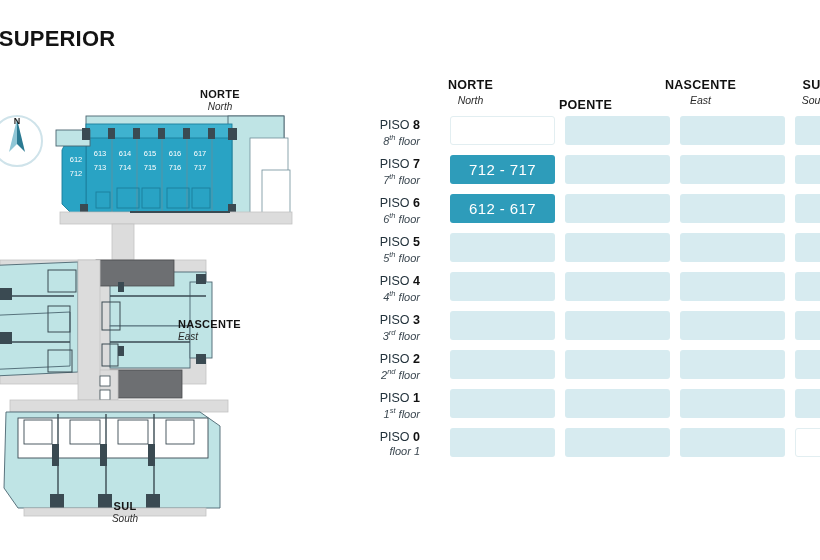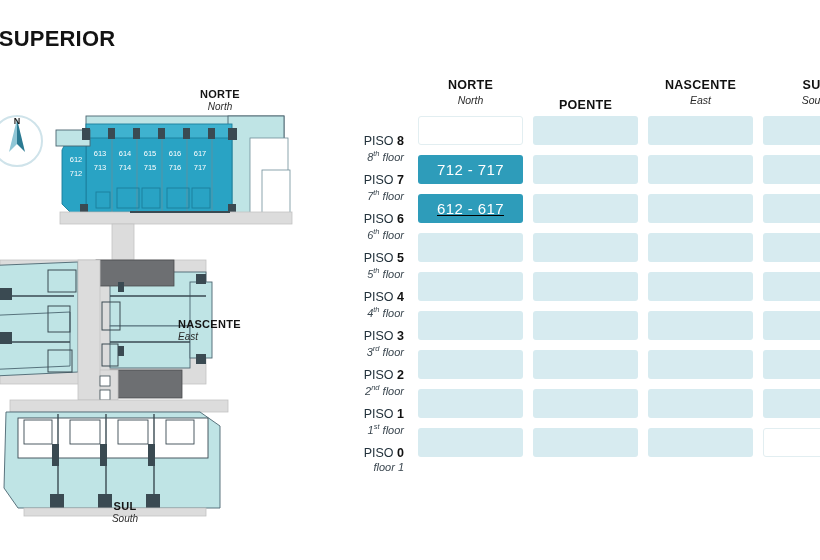--- a/index.html
+++ b/index.html
@@ -45,34 +45,34 @@
   .col-head {
     position: absolute; top: 0; text-align: center; line-height: 1.25;
   }
   .col-head .pt { font-size: 12.5px; font-weight: 700; color: #111; letter-spacing: .3px; white-space: nowrap; }
   .col-head .en { font-size: 10.5px; font-style: italic; color: #2b2b2b; white-space: nowrap; }
 
   .grid-rows { position: relative; }
   .row { position: relative; height: 39px; }
 
   .row-label {
-    position: absolute; left: 0; top: 2px; width: 56px;
-    text-align: right; line-height: 1.2; margin-top: 16px;
+    position: absolute; left: 16px; top: 2px; width: 56px;
+    text-align: right; line-height: 1.2;
   }
   .row-label .pt { font-size: 12.5px; color: #23323c; font-weight: 400; white-space: nowrap; }
   .row-label .pt b { font-weight: 700; color: #111; }
   .row-label .en { font-size: 11px; font-style: italic; color: #3b4750; white-space: nowrap; }
   .row-label .en sup { font-size: 7.5px; vertical-align: super; }
 
   .cells { position: absolute; left: 70px; top: 0; }
   .cell {
     position: absolute; top: 0;
     width: 105px; height: 29px;
     border-radius: 3px;
-    display: flex; align-items: center; justify-content: center;
+    display: flex; align-items: center; justify-content: center; margin-left: 32px;
   }
   .cell.empty   { background: #d7ebf0; }
   .cell.blank   { background: #ffffff; border: 1px solid #e2eef1; }
   .cell.active  { background: #2e9cba; }
   .cell .cell-text {
     font-size: 15px; font-weight: 400; color: #ffffff; letter-spacing: .4px;
     white-space: nowrap;
   }
 </style>
 </head>
@@ -289,21 +289,21 @@
             <div class="cell empty" style="left: 230px;"></div>
             <div class="cell empty" style="left: 345px;"></div>
           </div>
         </div>
         <div class="row">
           <div class="row-label">
             <div class="pt">PISO <b>6</b></div>
             <div class="en">6<sup>th</sup> floor</div>
           </div>
           <div class="cells">
-            <div class="cell active" style="left: 0px; text-decoration: underline;">
+            <div class="cell active" style="left: 0px;">
               <span class="cell-text">612 - 617</span>
             </div>
             <div class="cell empty" style="left: 115px;"></div>
             <div class="cell empty" style="left: 230px;"></div>
             <div class="cell empty" style="left: 345px;"></div>
           </div>
         </div>
         <div class="row">
           <div class="row-label">
             <div class="pt">PISO <b>5</b></div>

